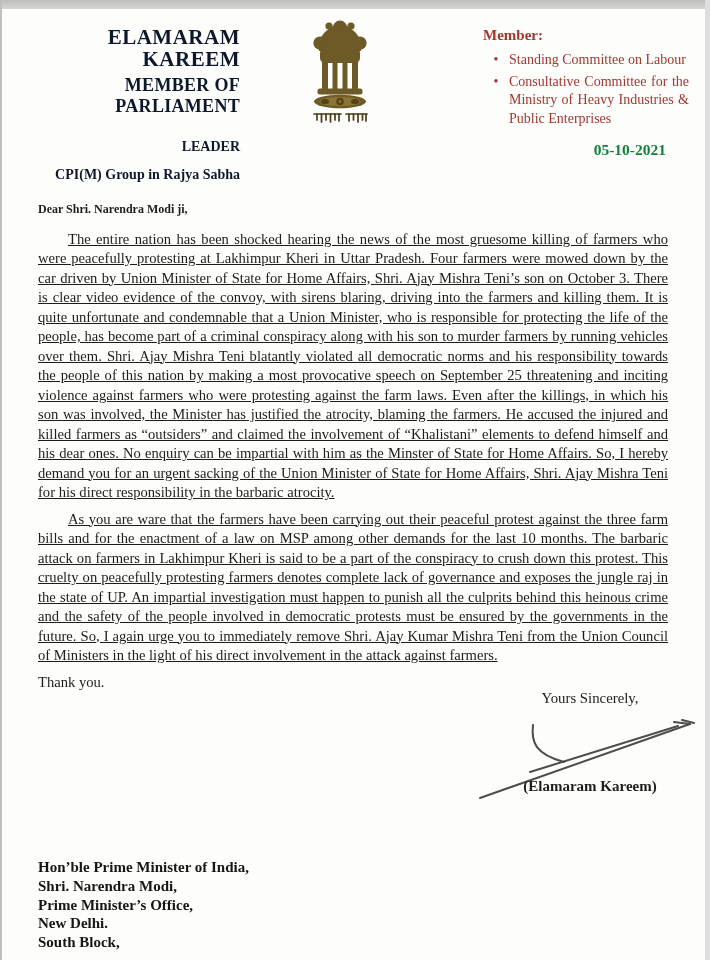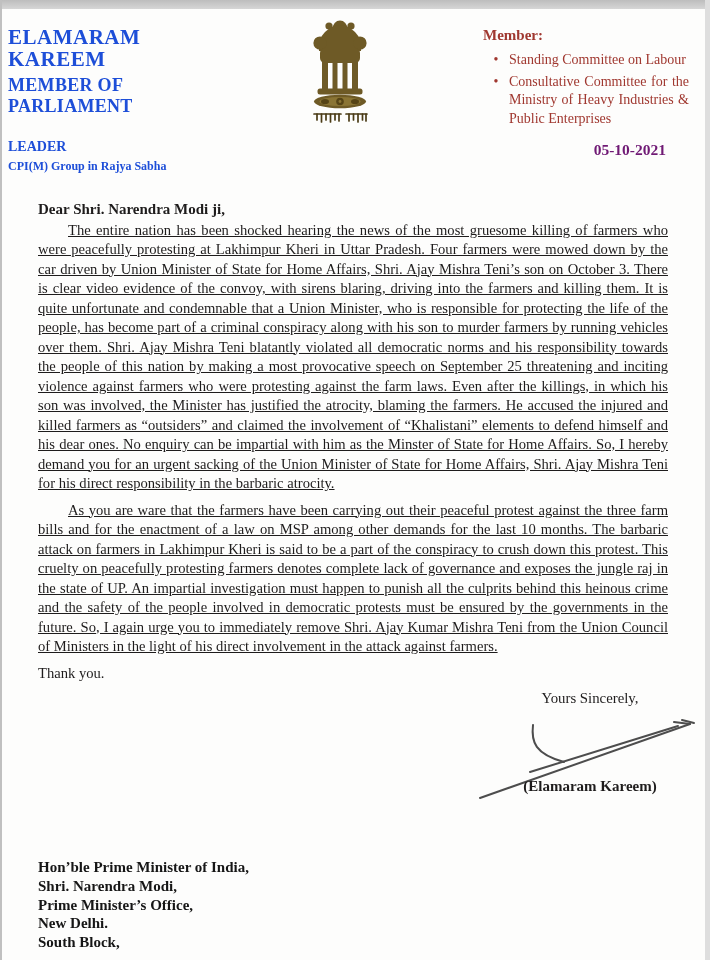--- a/index.html
+++ b/index.html
@@ -9,42 +9,42 @@
     background:#fdfdfc; overflow:hidden;
     font-family:"Liberation Serif", serif;
     color:#1e1c1c;
   }
   
   .edge-top    { position:absolute; top:0; left:0; right:0; height:9px; background:linear-gradient(#bdbdbd,#d6d6d6); }
   .edge-left   { position:absolute; top:0; left:0; bottom:0; width:2px; background:#c0c0c0; }
   .edge-right  { position:absolute; top:0; right:0; bottom:0; width:5px; background:#dedede; }
 
   
-  .lh-left { position:absolute; left:8px; top:26px; width:232px; text-align:left; color:#1d4ed8;font-family:Liberation Serif, serif; }
+  .lh-left { position:absolute; left:8px; top:26px; width:232px; text-align:right; color:#0f172a;font-family:Liberation Serif, serif; }
   .lh-name { font-size:21px; font-weight:bold; letter-spacing:0.5px; line-height:22px; }
   .lh-designation { font-size:18px; font-weight:bold; letter-spacing:0.3px; margin-top:5px; }
   .lh-role-title  { font-size:14px; font-weight:bold; margin-top:22px; }
-  .lh-role-group  { font-size:12px; font-weight:bold; margin-top:4px; }
+  .lh-role-group  { font-size:14px; font-weight:bold; margin-top:12px; }
 
   
   .emblem { position:absolute; left:305px; top:16px; width:70px; height:110px; }
 
   
   .member-block { position:absolute; left:483px; top:27px; width:206px; color:#a03830; }
   .member-heading { font-size:15px; font-weight:bold; }
   .member-list { list-style:none; margin-top:7px; }
   .member-list li { display:flex; font-size:14px; line-height:18.5px; text-align:justify; margin-bottom:3px; }
   .member-list .dot { width:26px; flex:0 0 26px; text-align:center; font-size:14px; }
   .member-list .txt { flex:1; }
 
-  .date { position:absolute; top:141px; right:44px; font-size:15.5px; font-weight:bold; color:#701a75; }
+  .date { position:absolute; top:141px; right:44px; font-size:15.5px; font-weight:bold; color:#15803d; }
 
   
   .letter-body { position:absolute; left:38px; top:200px; width:630px; font-size:14.6px; line-height:19.5px; }
-  .salutation { font-weight:bold; font-size:15px; margin-bottom:1px; }
+  .salutation { font-weight:bold; font-size:12px; margin-bottom:10px; }
   .para { text-align:justify; text-indent:30px; margin-bottom:7px;text-decoration:underline; }
   .thanks { margin-top:1px; }
 
   
   .closing { position:absolute; left:450px; top:690px; width:280px; text-align:center; font-size:14.8px; }
   .signature-box { position:absolute; left:452px; top:710px; width:256px; height:95px; }
   .signatory { position:absolute; left:450px; top:778px; width:280px; text-align:center; font-size:15px; font-weight:bold; }
 
   
   .recipient { position:absolute; left:38px; top:858px; font-size:15px; font-weight:bold; line-height:18.8px; color:#161616; }

